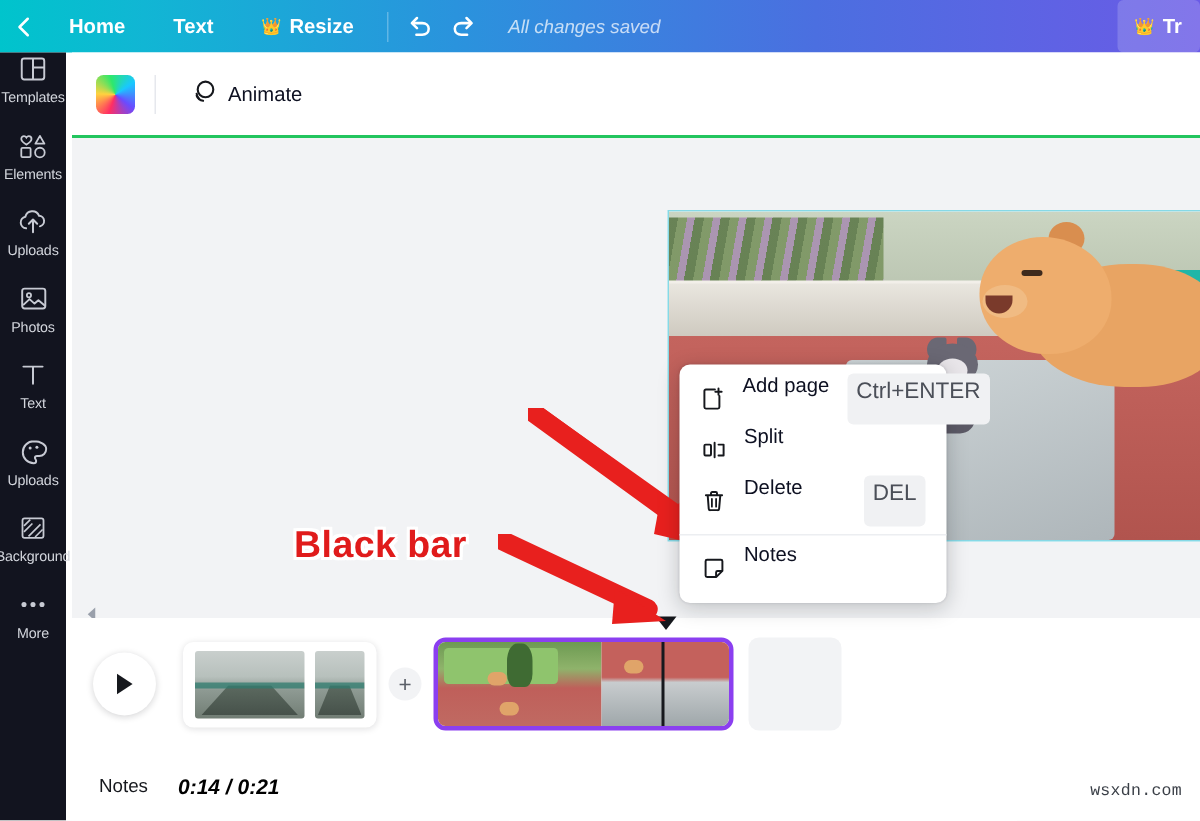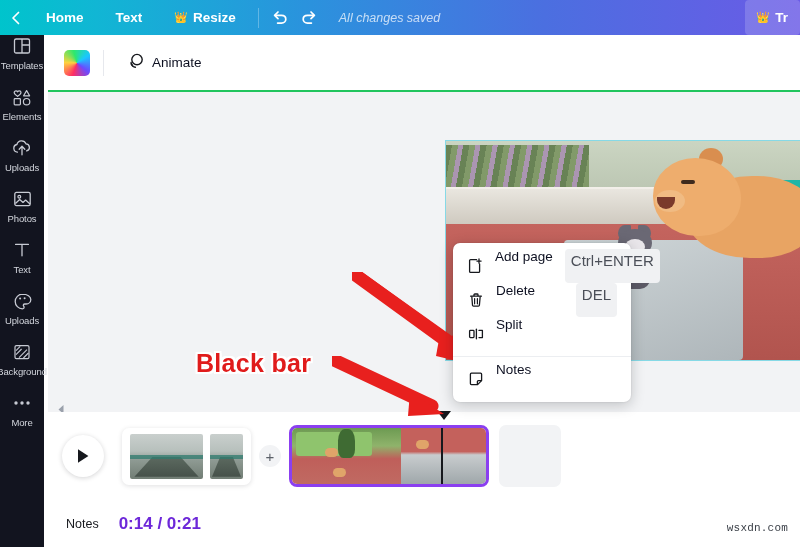--- a/index.html
+++ b/index.html
@@ -208,21 +208,21 @@
     width: 62px; height: 62px; margin-left: 10px; background: #f2f3f5;
     border-radius: 7px; flex: none;
   }
 
   
   .footer {
     position: absolute; top: 500px; left: 48px; width: 752px; height: 47px;
     background: #fff; display: flex; align-items: center; padding-left: 18px; gap: 20px;
   }
   .ft-notes { font-size: 12.5px; color: #16181d; cursor: pointer; }
-  .ft-time { font-size: 17px; color: #6d28d9; font-weight: bold; }
+  .ft-time { font-size: 14px; color: #000000; font-weight: bold; font-style: italic; }
   .watermark {
     position: absolute; right: 12px; top: 522px; font-size: 11px;
     color: #3a3f47; font-family: Liberation Mono, monospace; letter-spacing: .2px;
   }
 </style>
 </head>
 <body>
 
 <div id="app">
 
@@ -436,39 +436,39 @@
       </span>
       <span class="ctx-label">Add page</span>
       <span class="ctx-kbd">Ctrl+ENTER</span>
     </div>
 
 
 
     <div class="ctx-item">
       <span class="ctx-ico">
         <svg width="16" height="16" viewBox="0 0 16 16" fill="none">
+          <rect x="1.6" y="4.4" width="4.4" height="7.2" rx=".8" stroke="#16181d" stroke-width="1.3"></rect>
+          <path d="M8.4 3.2v9.6" stroke="#16181d" stroke-width="1.3" stroke-linecap="round"></path>
+          <path d="M11 4.4h3.4v7.2H11" stroke="#16181d" stroke-width="1.3" stroke-linecap="round" stroke-linejoin="round"></path>
+        </svg>
+      </span>
+      <span class="ctx-label">Split</span>
+    </div>
+
+    <div class="ctx-item">
+      <span class="ctx-ico">
+        <svg width="16" height="16" viewBox="0 0 16 16" fill="none">
           <path d="M2.6 4.2h10.8" stroke="#16181d" stroke-width="1.3" stroke-linecap="round"></path>
           <path d="M6 4.2V2.8a.8.8 0 01.8-.8h2.4a.8.8 0 01.8.8v1.4" stroke="#16181d" stroke-width="1.3"></path>
           <path d="M3.8 4.2l.7 9a1 1 0 001 .9h4.9a1 1 0 001-.9l.8-9" stroke="#16181d" stroke-width="1.3" stroke-linejoin="round"></path>
           <path d="M6.6 6.6v5.2M9.4 6.6v5.2" stroke="#16181d" stroke-width="1.2" stroke-linecap="round"></path>
         </svg>
       </span>
       <span class="ctx-label">Delete</span>
       <span class="ctx-kbd">DEL</span>
-    </div>
-
-    <div class="ctx-item">
-      <span class="ctx-ico">
-        <svg width="16" height="16" viewBox="0 0 16 16" fill="none">
-          <rect x="1.6" y="4.4" width="4.4" height="7.2" rx=".8" stroke="#16181d" stroke-width="1.3"></rect>
-          <path d="M8.4 3.2v9.6" stroke="#16181d" stroke-width="1.3" stroke-linecap="round"></path>
-          <path d="M11 4.4h3.4v7.2H11" stroke="#16181d" stroke-width="1.3" stroke-linecap="round" stroke-linejoin="round"></path>
-        </svg>
-      </span>
-      <span class="ctx-label">Split</span>
     </div>
 
     <div class="ctx-div"></div>
 
     <div class="ctx-item">
       <span class="ctx-ico">
         <svg width="16" height="16" viewBox="0 0 16 16" fill="none">
           <path d="M2.4 3.2a1 1 0 011-1h9.2a1 1 0 011 1v6.4l-4 4H3.4a1 1 0 01-1-1z" stroke="#16181d" stroke-width="1.3" stroke-linejoin="round"></path>
           <path d="M13.4 9.6h-3a1 1 0 00-1 1v3" stroke="#16181d" stroke-width="1.3" stroke-linejoin="round"></path>
         </svg>

